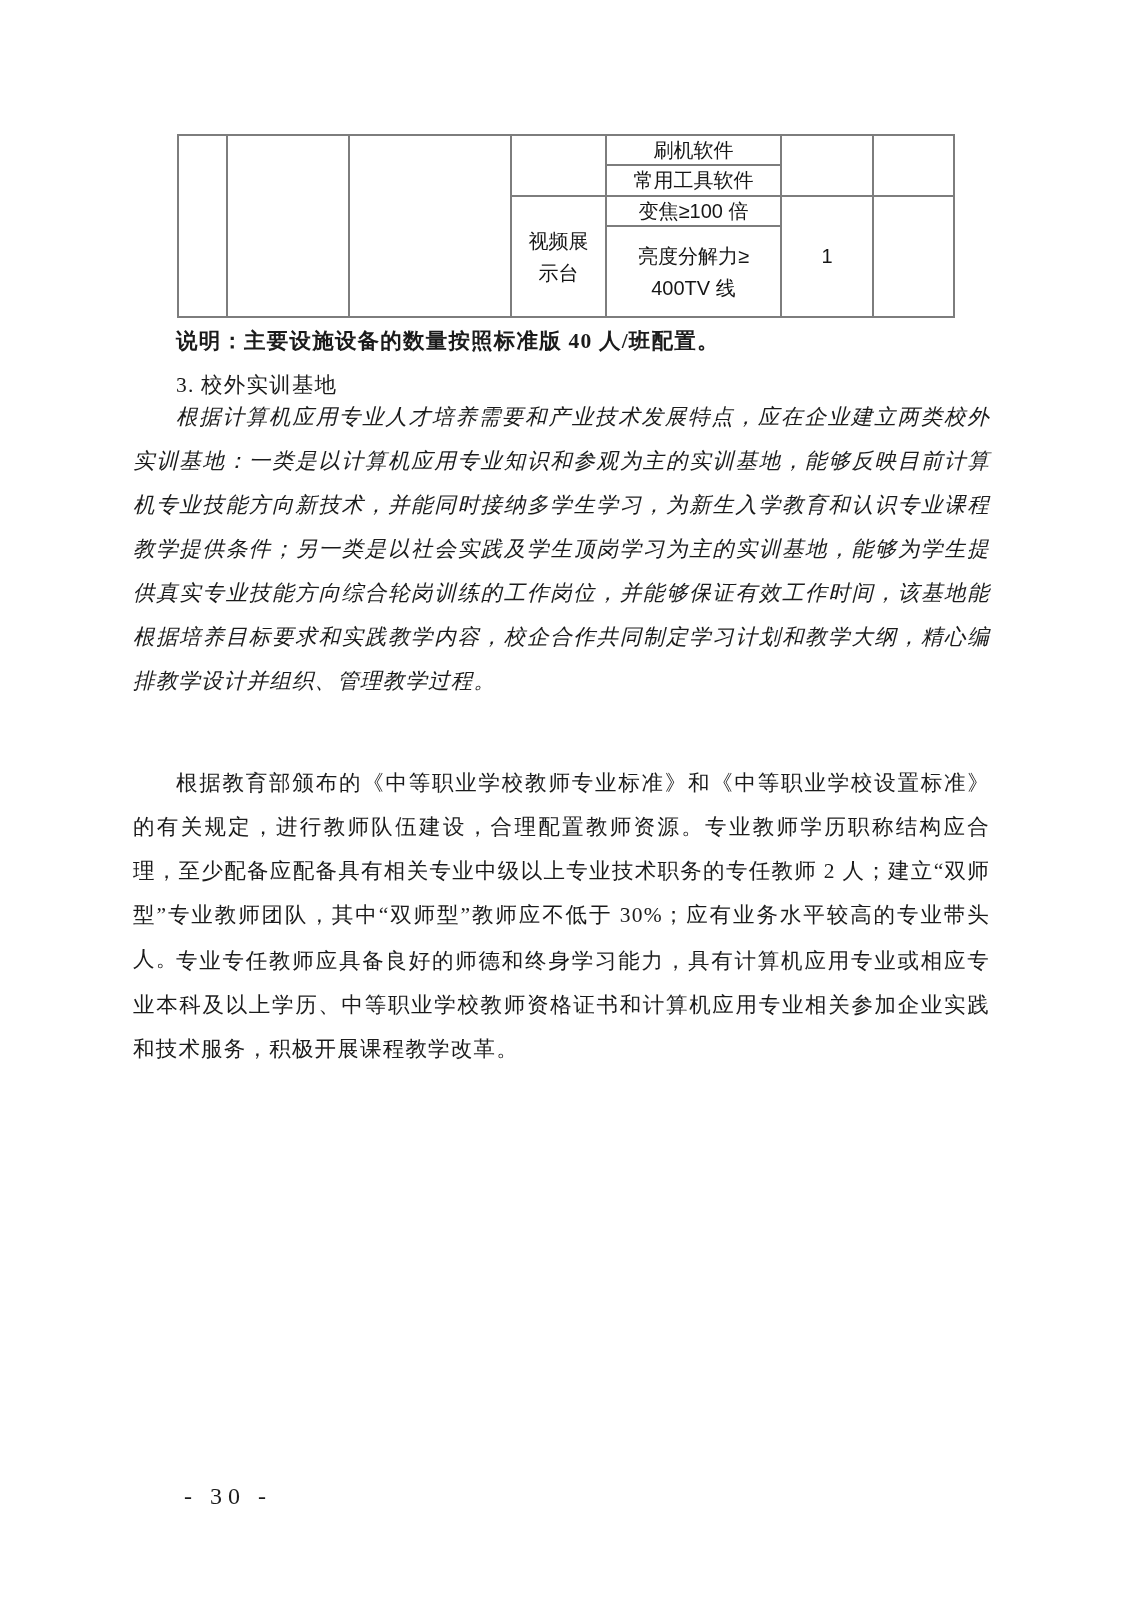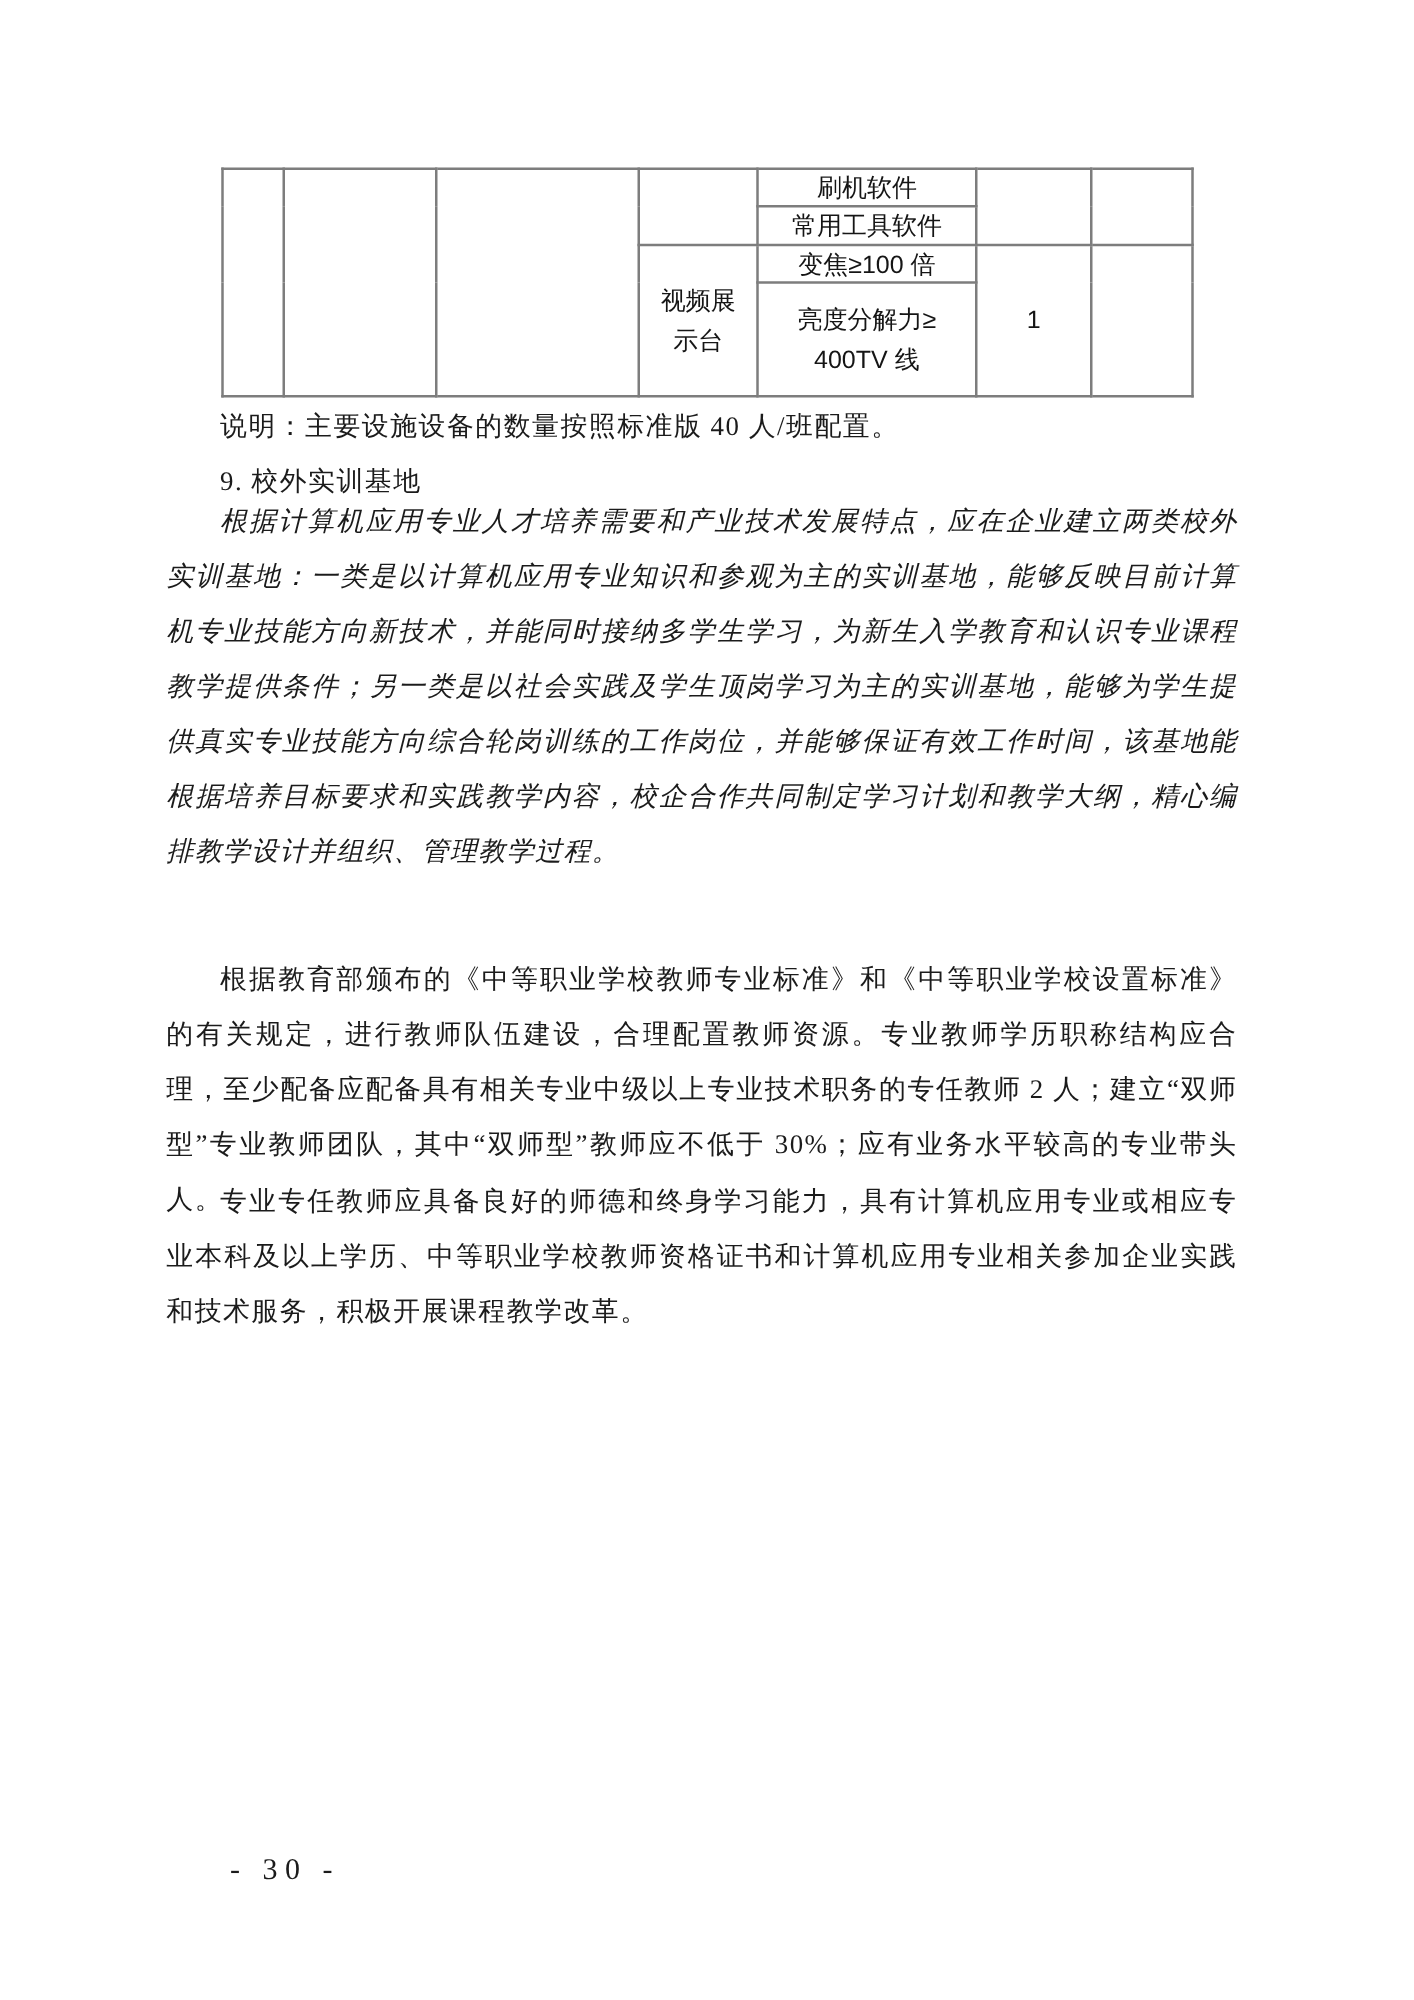--- a/index.html
+++ b/index.html
@@ -51,21 +51,21 @@
     width: 857px;
     margin: 0;
     font-size: 21.5px;
     line-height: 44px;
     letter-spacing: 1.2px;
     text-align: justify;
     color: #1b1b1b;
   }
   .indent { text-indent: 2em; }
 
-  .note            { top: 319px; }
+  .note            { top: 319px; font-weight: bold; }
   .sec2-heading    { top: 363px; }
   .para-offcampus  { top: 395px; font-style: italic; }
   .sec14-heading   { top: 716px; }
   .para-teachers   { top: 761px; }
   .para-fulltime   { top: 939px; }
   .para-parttime   { top: 1077px; }
 
   
   .page-number {
     position: absolute;
@@ -119,21 +119,21 @@
         <td class="cell-twoline">
           <div>亮度分解力≥</div>
           <div>400TV 线</div>
         </td>
       </tr>
     </tbody>
   </table>
 
   <div class="textline note indent">说明：主要设施设备的数量按照标准版 40 人/班配置。</div>
 
-  <div class="textline sec2-heading indent">9. 校外实训基地</div>
+  <div class="textline sec2-heading indent">3. 校外实训基地</div>
 
   <p class="para para-offcampus indent">根据计算机应用专业人才培养需要和产业技术发展特点，应在企业建立两类校外实训基地：一类是以计算机应用专业知识和参观为主的实训基地，能够反映目前计算机专业技能方向新技术，并能同时接纳多学生学习，为新生入学教育和认识专业课程教学提供条件；另一类是以社会实践及学生顶岗学习为主的实训基地，能够为学生提供真实专业技能方向综合轮岗训练的工作岗位，并能够保证有效工作时间，该基地能根据培养目标要求和实践教学内容，校企合作共同制定学习计划和教学大纲，精心编排教学设计并组织、管理教学过程。</p>
 
 
   <p class="para para-teachers indent">根据教育部颁布的《中等职业学校教师专业标准》和《中等职业学校设置标准》的有关规定，进行教师队伍建设，合理配置教师资源。专业教师学历职称结构应合理，至少配备应配备具有相关专业中级以上专业技术职务的专任教师 2 人；建立“双师型”专业教师团队，其中“双师型”教师应不低于 30%；应有业务水平较高的专业带头人。</p>
 
   <p class="para para-fulltime indent">专业专任教师应具备良好的师德和终身学习能力，具有计算机应用专业或相应专业本科及以上学历、中等职业学校教师资格证书和计算机应用专业相关参加企业实践和技术服务，积极开展课程教学改革。</p>
 
 
   <div class="page-number">- 30 -</div>

